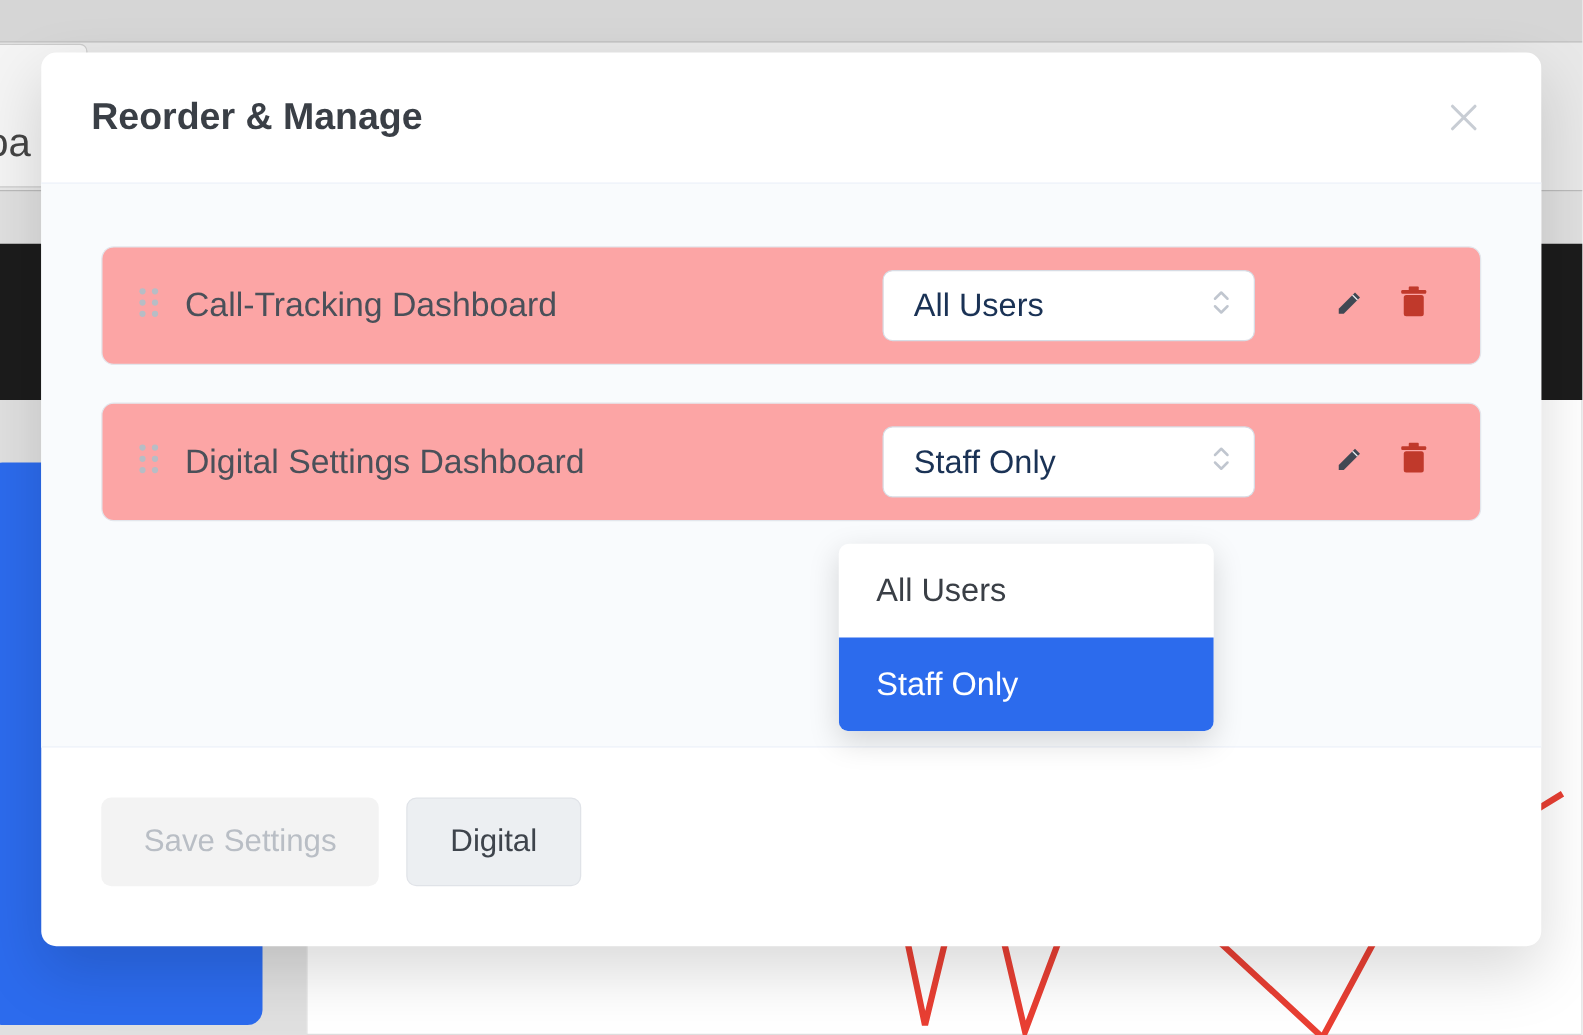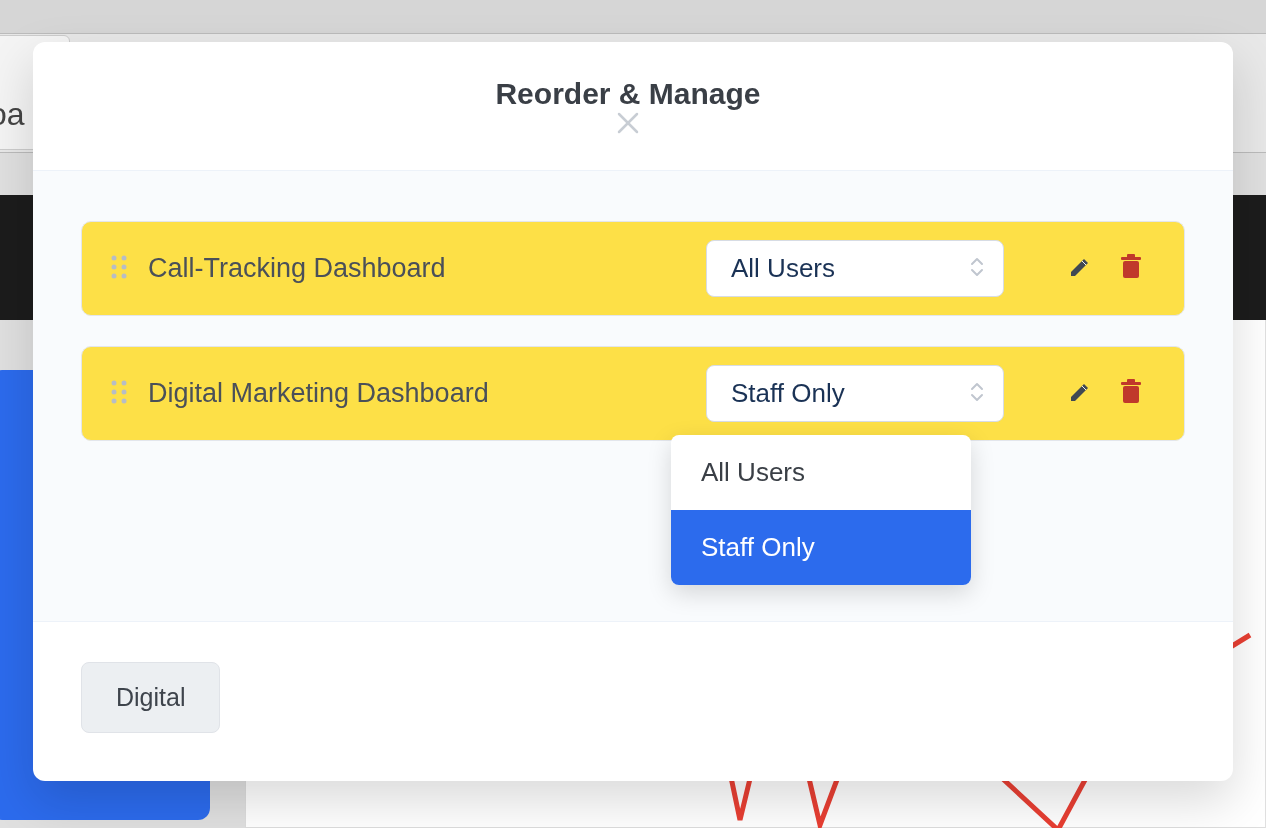--- a/index.html
+++ b/index.html
@@ -96,21 +96,20 @@
       background: #fff;
       border-radius: 12px;
       box-shadow: 0 20px 50px rgba(0,0,0,0.15);
       pointer-events: auto;
     }
     .modal-header {
       display: flex;
       justify-content: space-between;
       align-items: center;
       padding: 35px 50px 35px 40px;
-      flex-direction: column;
     }
     .modal-title {
       font-size: 30px;
       font-weight: 600;
       color: #3a3f46;
     }
     .close-btn {
       color: #c8cdd4;
       cursor: pointer;
       font-size: 0;
@@ -118,21 +117,21 @@
     .modal-body {
       background: #f9fbfd;
       padding: 50px 48px 150px 48px;
       border-top: 1px solid #edf2f9;
       border-bottom: 1px solid #edf2f9;
       position: relative;
     }
     .item-row {
       display: flex;
       align-items: center;
-      background: #fde047;
+      background: #fca5a5;
       border: 1px solid #e3e6ec;
       border-radius: 10px;
       padding: 18px 28px;
       margin-bottom: 30px;
     }
     .drag-handle {
       color: #b7bdc5;
       margin-right: 20px;
       cursor: grab;
     }
@@ -284,21 +283,21 @@
         <span class="drag-handle">
           <svg width="18" height="26" viewBox="0 0 18 26">
             <circle cx="4" cy="4" r="2.5" fill="currentColor"></circle>
             <circle cx="14" cy="4" r="2.5" fill="currentColor"></circle>
             <circle cx="4" cy="13" r="2.5" fill="currentColor"></circle>
             <circle cx="14" cy="13" r="2.5" fill="currentColor"></circle>
             <circle cx="4" cy="22" r="2.5" fill="currentColor"></circle>
             <circle cx="14" cy="22" r="2.5" fill="currentColor"></circle>
           </svg>
         </span>
-        <span class="item-label">Digital Marketing Dashboard</span>
+        <span class="item-label">Digital Settings Dashboard</span>
         <div class="select-wrap">
           <div class="select-box">
             <span class="select-value">Staff Only</span>
             <span class="select-chevrons">
               <svg width="16" height="24" viewBox="0 0 16 24">
                 <path d="M3 9 L8 4 L13 9" stroke="currentColor" stroke-width="2" fill="none" stroke-linecap="round" stroke-linejoin="round"></path>
                 <path d="M3 15 L8 20 L13 15" stroke="currentColor" stroke-width="2" fill="none" stroke-linecap="round" stroke-linejoin="round"></path>
               </svg>
             </span>
           </div>
@@ -314,20 +313,21 @@
             <rect x="3" y="7" width="16" height="17" rx="2" fill="currentColor"></rect>
             <rect x="1" y="3" width="20" height="3" rx="1" fill="currentColor"></rect>
             <rect x="7" y="0" width="8" height="4" rx="1" fill="currentColor"></rect>
           </svg>
         </span>
       </div>
 
     </div>
 
     <div class="modal-footer">
+      <button class="btn btn-save">Save Settings</button>
       <button class="btn btn-cancel">Digital</button>
     </div>
   </div>
 
   <div class="dropdown" style="pointer-events:auto;">
     <div class="dropdown-item">All Users</div>
     <div class="dropdown-item selected">Staff Only</div>
   </div>
 </div>
 

